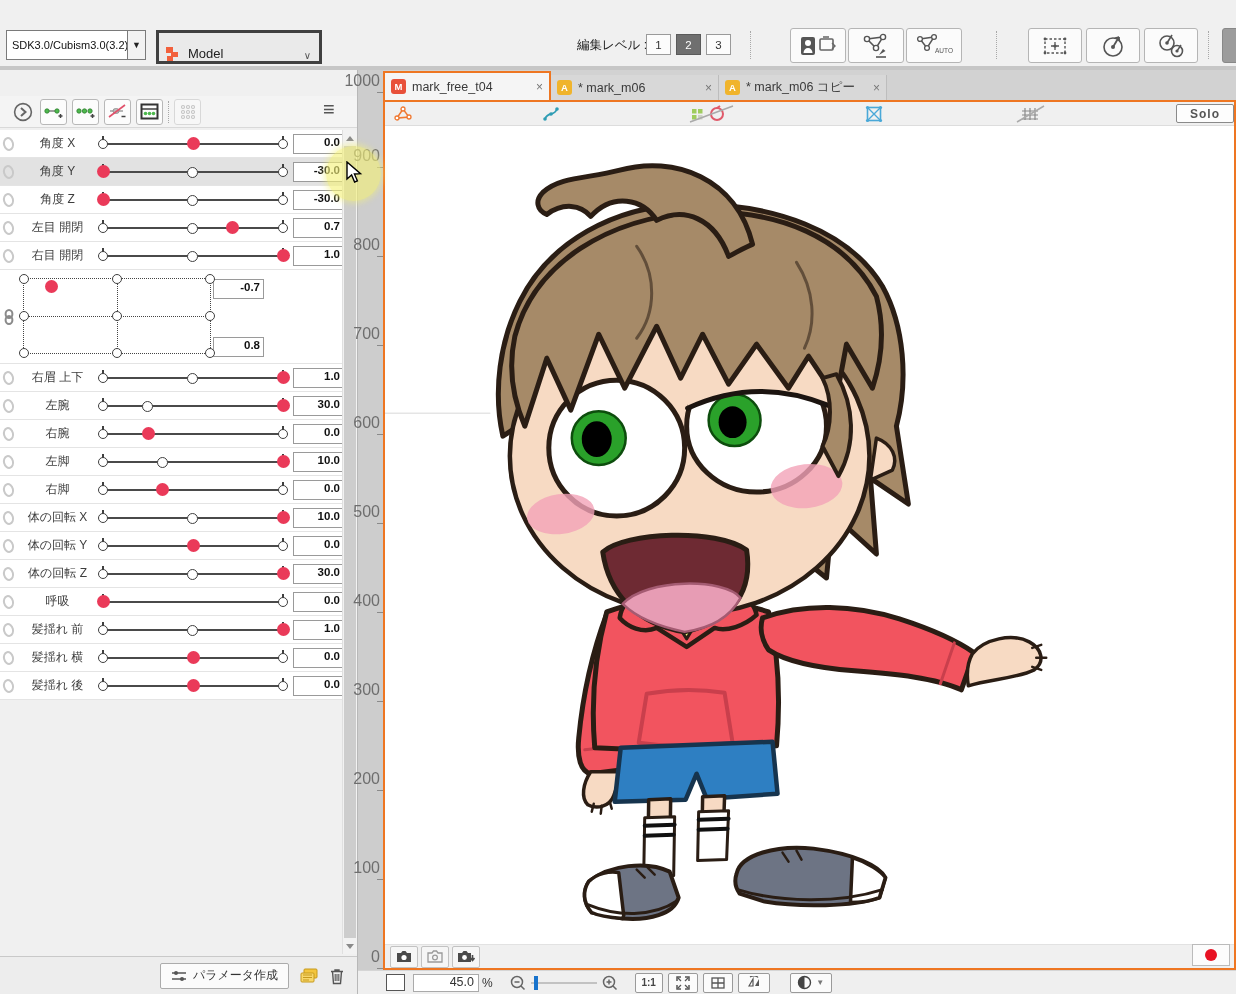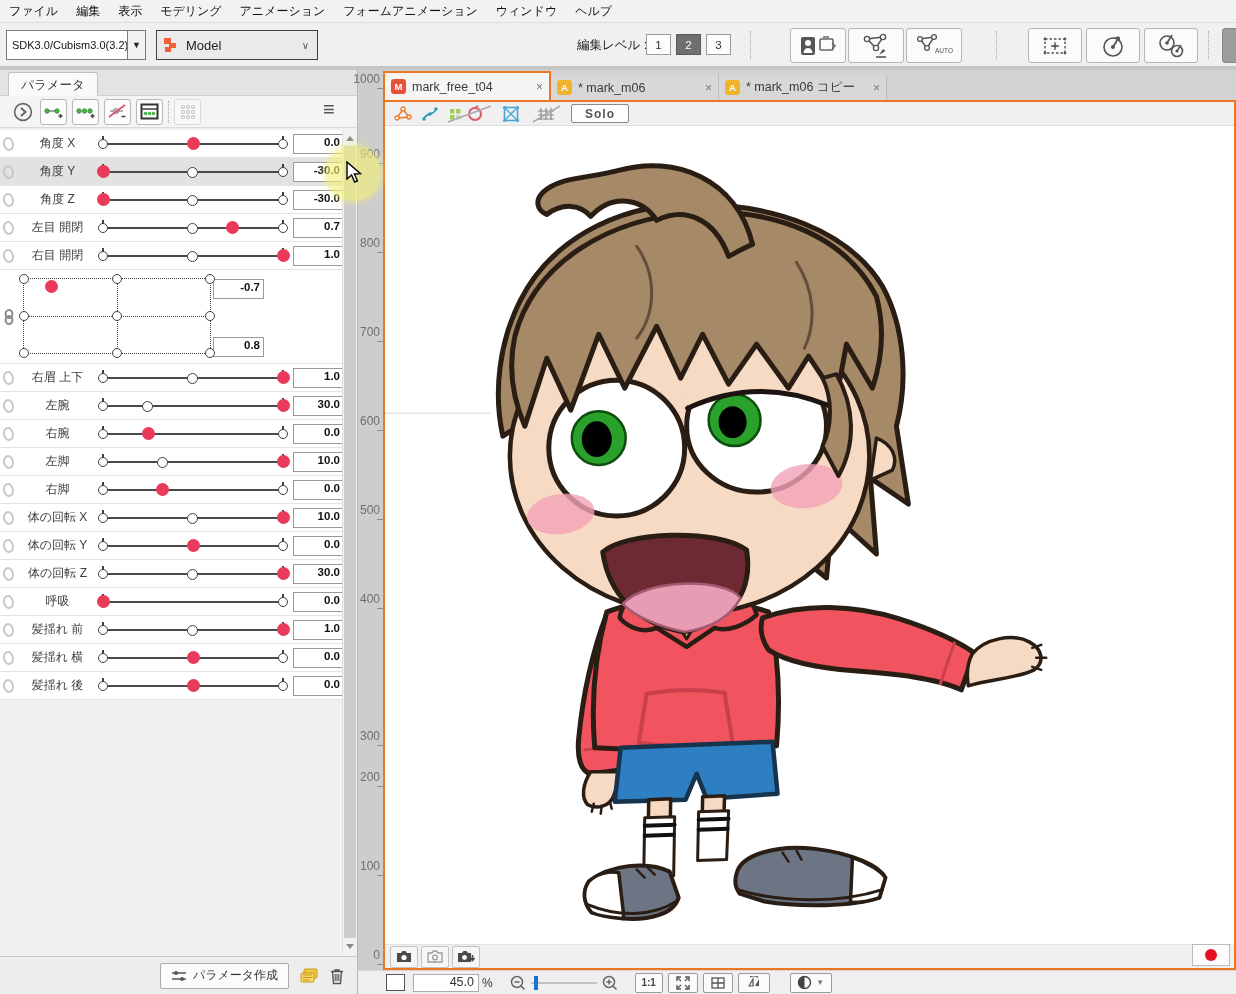--- a/index.html
+++ b/index.html
@@ -10,22 +10,22 @@
   .menubar{position:absolute;left:0;top:0;width:100%;height:22px;background:#f2f2f2;
            border-bottom:1px solid #dcdcdc;display:flex;align-items:center;font-size:12px;color:#111;}
   .menu-item{padding:0 9px;cursor:default;}
   
   .toolbar{position:absolute;left:0;top:23px;width:100%;height:43px;}
   .toolbar:after{content:"";position:absolute;left:0;top:43px;width:100%;height:4px;background:#c6c6c6;}
   .dd1{position:absolute;left:6px;top:7px;width:138px;height:28px;background:#fff;border:1px solid #7a7a7a;
        display:flex;align-items:center;font-size:11px;color:#111;}
   .dd1 .txt{flex:1;padding-left:5px;white-space:nowrap;overflow:hidden;}
   .dd1 .arr{width:17px;height:100%;border-left:1px solid #7a7a7a;display:flex;align-items:center;justify-content:center;font-size:9px;color:#222;background:#f2f2f2;}
-  .dd2{position:absolute;left:156px;top:7px;width:160px;height:28px;background:#eaeaea;border:1px solid #404040;
-       display:flex;align-items:center;font-size:13px;color:#222;}
+  .dd2{position:absolute;left:156px;top:7px;width:160px;height:28px;background:#eaeaea;border:3px solid #404040;
+       display:flex;align-items:flex-end;font-size:13px;color:#222;}
   .blocks{width:16px;height:14px;margin:0 6px 0 7px;position:relative;}
   .blocks i{position:absolute;background:#f2603c;}
   .blocks i:nth-child(1){left:0;top:0;width:7px;height:6px;}
   .blocks i:nth-child(2){left:5px;top:5px;width:7px;height:5px;}
   .blocks i:nth-child(3){left:1px;top:9px;width:6px;height:5px;}
   .dd2 .chev{margin-left:auto;margin-right:8px;color:#555;font-size:10px;}
   .lvl-label{position:absolute;left:577px;top:14px;font-size:12.5px;color:#222;}
   .lvl-btn{position:absolute;top:11px;width:23px;height:19px;border:1px solid #9a9a9a;background:#fcfcfc;
            font-size:11.5px;color:#333;display:flex;align-items:center;justify-content:center;}
   .lvl-btn.sel{background:#6f6f6f;color:#fff;border-color:#5a5a5a;}
@@ -76,32 +76,32 @@
   .sarr i{border-left:4px solid transparent;border-right:4px solid transparent;display:block;}
   .sarr.up{top:0;} .sarr.up i{border-bottom:5px solid #8a8a8a;}
   .sarr.dn{bottom:0;} .sarr.dn i{border-top:5px solid #8a8a8a;}
   
   .pbottom{position:absolute;left:0;bottom:0;width:100%;height:38px;border-top:1px solid #c9c9c9;background:#ededed;
            display:flex;align-items:center;justify-content:flex-end;gap:10px;padding-right:12px;box-sizing:border-box;}
   .create-btn{height:24px;border:1px solid #ababab;background:#fbfbfb;border-radius:2px;display:flex;align-items:center;
               gap:6px;padding:0 10px;font-size:12px;color:#333;}
   
   .ruler{position:absolute;left:358px;top:70px;width:25px;height:900px;background:#cdcdcd;}
-  .rtick{position:absolute;right:3px;font-size:12px;color:#6e6e6e;}
+  .rtick{position:absolute;right:3px;font-size:16px;color:#6e6e6e;}
   .rtick:after{content:"";position:absolute;right:-3px;bottom:-3px;width:6px;height:1px;background:#8a8a8a;}
   
   .tabstrip{position:absolute;left:383px;top:70px;width:853px;height:30px;background:#d2d2d2;display:flex;align-items:flex-end;}
   .ctab{width:168px;height:25px;background:#d8d8d8;border-right:1px solid #bdbdbd;display:flex;align-items:center;
         gap:6px;padding:0 6px;font-size:12.5px;color:#3a3a3a;box-sizing:border-box;}
   .ctab.active{height:29px;background:#f5f5f5;border:2px solid var(--orange);border-bottom:none;}
   .tabicon{width:15px;height:15px;border-radius:3px;color:#fff;font-size:9.5px;font-weight:700;display:flex;align-items:center;justify-content:center;}
   .tabclose{margin-left:auto;color:#777;font-size:12px;}
   .viewport{position:absolute;left:383px;top:100px;width:853px;height:870px;border:2px solid var(--orange);box-sizing:border-box;background:#fff;}
   .vtoolbar{position:absolute;left:0;top:0;width:100%;height:24px;background:#f0f0f0;border-bottom:1px solid #ddd;
-            box-sizing:border-box;display:flex;align-items:center;gap:8px;padding-left:8px;}
+            box-sizing:border-box;display:flex;align-items:center;gap:8px;padding-left:8px;justify-content:space-between;}
   .solo-btn{width:56px;height:17px;border:1.5px solid #8a8a8a;border-radius:2px;background:#fdfdfd;color:#555;
             font-size:12px;font-weight:700;display:flex;align-items:center;justify-content:center;letter-spacing:1px;}
   .canvas-white{position:absolute;left:0;top:24px;width:849px;height:820px;background:#fff;overflow:hidden;}
   .camstrip{position:absolute;left:0;bottom:0;width:100%;height:24px;background:#f0f0f0;border-top:1px solid #e2e2e2;
             box-sizing:border-box;display:flex;align-items:center;gap:3px;padding-left:5px;}
   .cambtn{width:26px;height:20px;border:1px solid #c2c2c2;background:#f6f6f6;border-radius:2px;display:flex;align-items:center;justify-content:center;}
   .recbtn{position:absolute;right:4px;bottom:2px;width:36px;height:20px;border:1px solid #bbb;background:#fcfcfc;
           display:flex;align-items:center;justify-content:center;}
   .recbtn i{width:12px;height:12px;border-radius:50%;background:#e81123;display:block;}
   
@@ -118,30 +118,20 @@
   .halo{position:absolute;left:326px;top:146px;width:55px;height:55px;border-radius:50%;
         background:rgba(243,240,120,.62);box-shadow:0 0 6px 2px rgba(243,240,120,.55);}
   .cursor{position:absolute;left:345px;top:161px;}
   svg{display:block;}
 </style>
 </head>
 <body>
 
 <div class="app">
 
-  <div class="menubar">
-      <span class="menu-item">ファイル</span>
-      <span class="menu-item">編集</span>
-      <span class="menu-item">表示</span>
-      <span class="menu-item">モデリング</span>
-      <span class="menu-item">アニメーション</span>
-      <span class="menu-item">フォームアニメーション</span>
-      <span class="menu-item">ウィンドウ</span>
-      <span class="menu-item">ヘルプ</span>
-    </div>
 
   <div class="toolbar">
     <div class="dd1">
       <span class="txt">SDK3.0/Cubism3.0(3.2)</span>
       <span class="arr">▼</span>
     </div>
     <div class="dd2">
       <span class="blocks">
           <i></i>
           <i></i>
@@ -213,23 +203,20 @@
         <circle cx="21" cy="18" r="5.5" fill="none" stroke="#555" stroke-width="1.6"></circle>
         <circle cx="21" cy="18" r="1.6" fill="#555"></circle>
           <path d="M21 18 L25 12" stroke="#555" stroke-width="1.4"></path>
       </svg>
     </div>
     <span class="vsep" style="left:1208px"></span>
     <div class="tbtn dark" style="left:1222px;width:30px"></div>
   </div>
 
   <div class="left-panel">
-    <div class="ptab-row">
-      <div class="ptab">パラメータ</div>
-    </div>
     <div class="picon-row">
       <div class="pbtn noborder">
         <svg width="20" height="20" viewBox="0 0 20 20">
           <circle cx="10" cy="10" r="8.4" fill="none" stroke="#666" stroke-width="1.6"></circle>
           <path d="M8 6 l4.5 4 L8 14" fill="none" stroke="#666" stroke-width="2"></path>
         </svg>
       </div>
       <div class="pbtn">
         <svg width="19" height="18" viewBox="0 0 19 18">
           <path d="M2 8 h12" stroke="#777" stroke-width="1.4"></path>
@@ -575,21 +562,21 @@
   </div>
 
   <div class="ruler" id="ruler">
       <span class="rtick" style="top: 2px;">1000</span>
       <span class="rtick" style="top: 77px;">900</span>
       <span class="rtick" style="top: 166px;">800</span>
       <span class="rtick" style="top: 255px;">700</span>
       <span class="rtick" style="top: 344px;">600</span>
       <span class="rtick" style="top: 433px;">500</span>
       <span class="rtick" style="top: 522px;">400</span>
-      <span class="rtick" style="top: 611px; margin-top: 48px;">300</span>
+      <span class="rtick" style="top: 611px;">300</span>
       <span class="rtick" style="top: 700px;">200</span>
       <span class="rtick" style="top: 789px;">100</span>
       <span class="rtick" style="top: 878px;">0</span>
     </div>
 
   <div class="tabstrip" id="tabstrip">
       <div class="ctab active">
         <span class="tabicon" style="background: rgb(232, 80, 58);">M</span>
         <span>mark_free_t04</span>
         <span class="tabclose">×</span>

